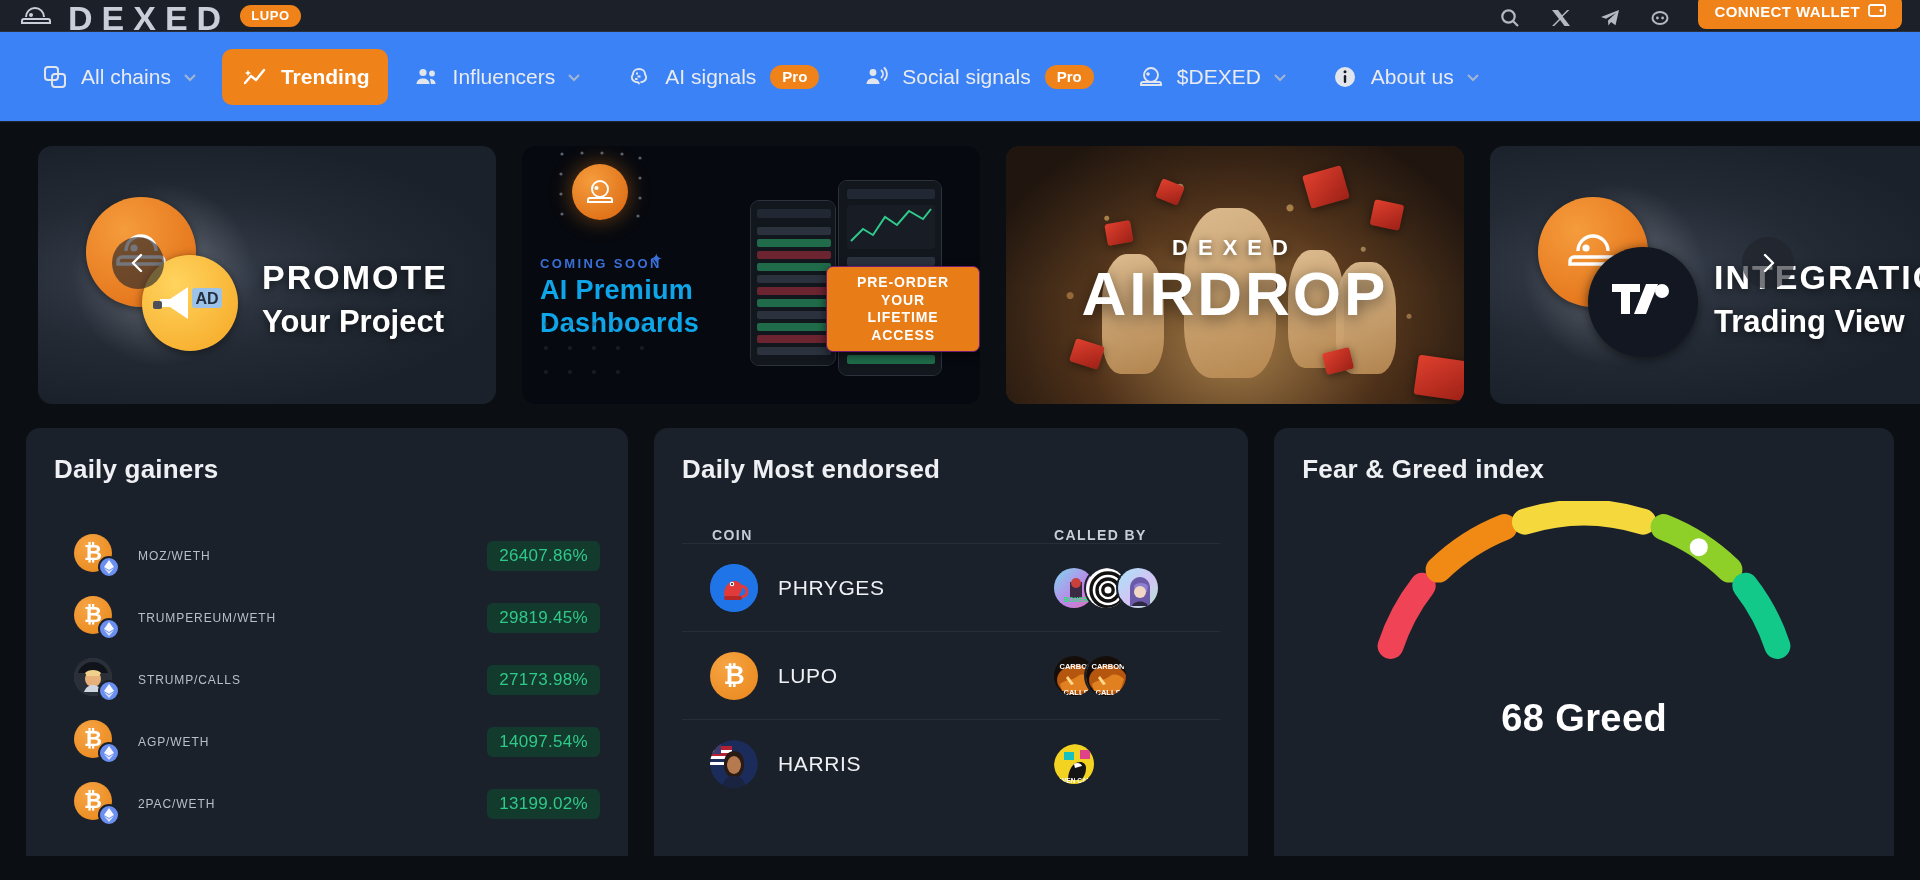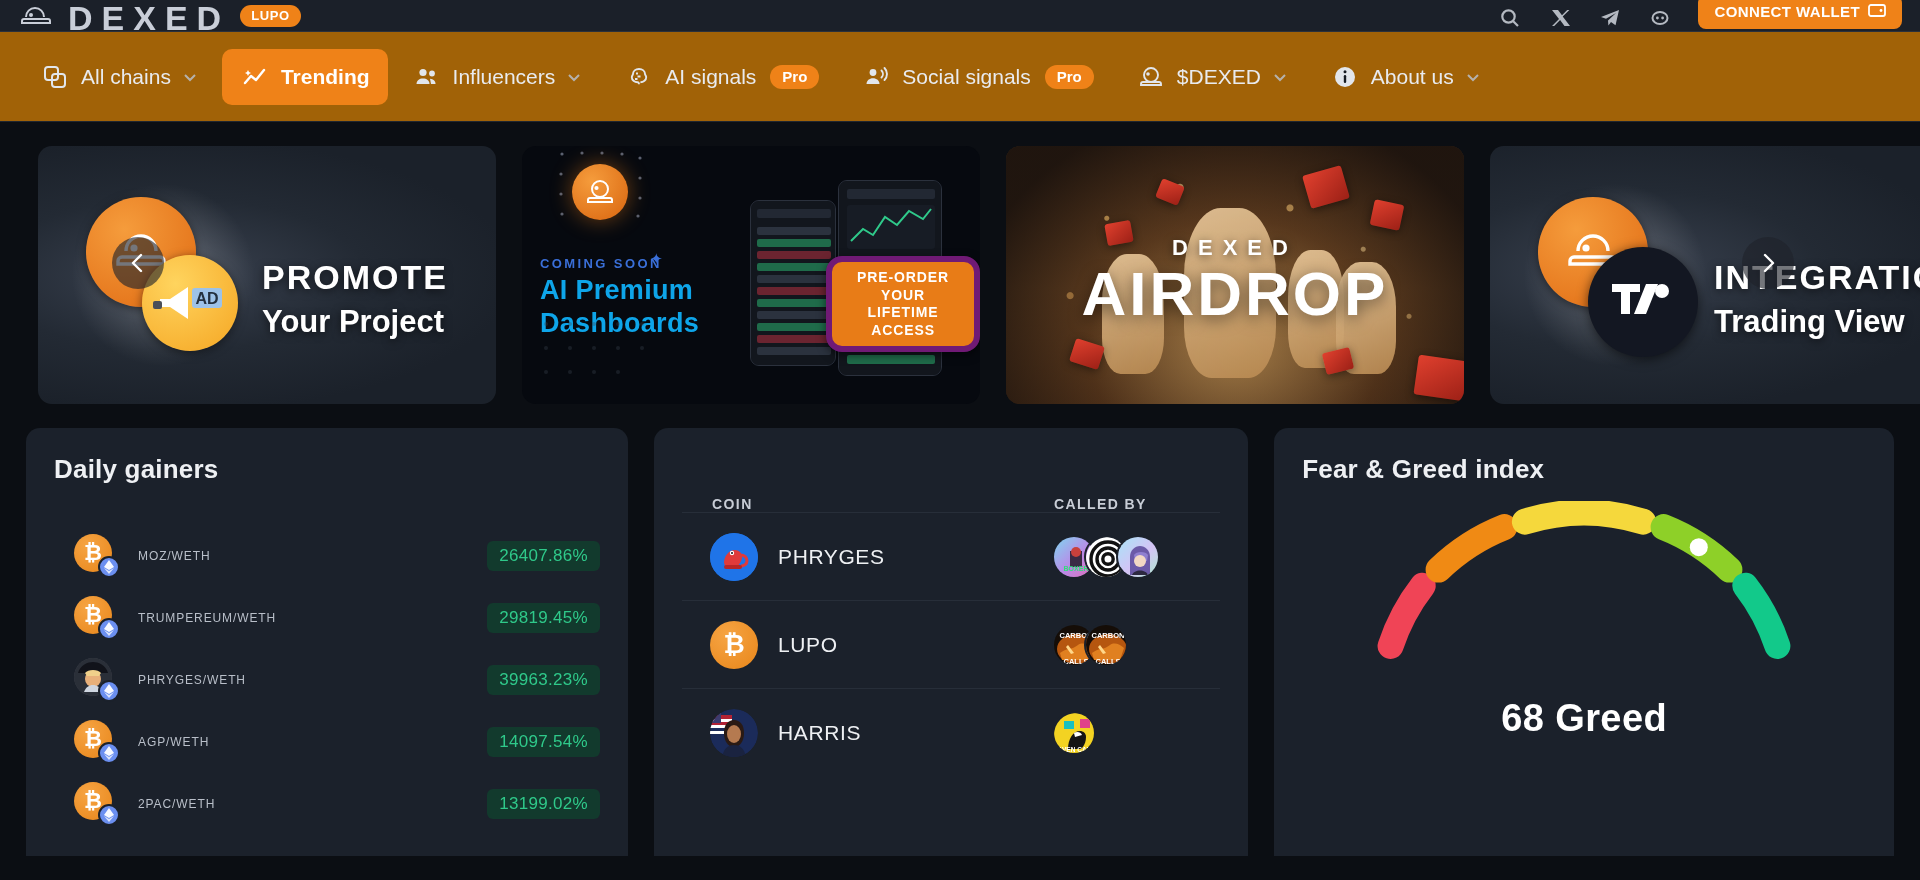--- a/index.html
+++ b/index.html
@@ -40,21 +40,21 @@
   .top-ic svg{display:block;}
   .wallet-btn{
     background:#ef8218;color:#fff;border-radius:8px;
     font-size:15px;font-weight:700;letter-spacing:.4px;
     padding:7px 16px 8px; display:flex;align-items:center;gap:8px;
     white-space:nowrap; margin-bottom:0;
   }
 
   
   .nav{
-    height:90px;background:#a16207;display:flex;align-items:center;
+    height:90px;background:#3b82f6;display:flex;align-items:center;
     padding:0 22px; gap:6px; border-bottom:1px solid #20262f;
   }
   .nav-item{
     display:flex;align-items:center;gap:11px;
     padding:13px 18px;border-radius:10px;cursor:pointer;
     font-size:21px;color:#e9ebef;white-space:nowrap;
   }
   .nav-item.active{ background:#ef8218; color:#fff; font-weight:600; }
   .nav-ic{ width:30px;height:30px;flex:none;display:flex;align-items:center;justify-content:center; }
   .nav-ic svg{display:block;}
@@ -105,23 +105,23 @@
   .b2-dots{ position:absolute;left:36px;top:4px;width:86px;height:86px; }
   .b2-coming{ position:absolute;left:18px;top:110px;font-size:13px;font-weight:800;letter-spacing:2.4px;color:#3a6fd8; }
   .b2-spark{ position:absolute;left:128px;top:104px;color:#3a6fd8;font-size:15px; }
   .b2-h{ position:absolute;left:18px;top:128px;font-size:27px;font-weight:800;color:#0ea5e9;line-height:1.22;letter-spacing:.3px; }
   .b2-phones{ position:absolute;right:-6px;top:30px;width:240px;height:210px; }
   .phone{ position:absolute;background:#161a22;border:1px solid #2b313d;border-radius:9px;overflow:hidden; }
   .ph-a{ width:86px;height:166px;left:4px;top:24px; }
   .ph-b{ width:104px;height:196px;left:92px;top:4px; }
   .preorder{
     position:absolute;left:304px;bottom:52px;background:#e87c17;color:#fff;
-    border-radius:16px;padding:7px 12px;font-size:14px;font-weight:800;letter-spacing:.9px;
+    border-radius:7px;padding:7px 12px;font-size:14px;font-weight:800;letter-spacing:.9px;
     line-height:1.25;text-align:center;box-shadow:0 3px 10px rgba(0,0,0,.55);
-    border:6px solid #701a75;
+    border:1px solid #701a75;
   }
   .dotgrid{ position:absolute;left:14px;bottom:10px;width:200px;height:80px;opacity:.35; }
 
   
   .b3-bg{ position:absolute;inset:0;
     background:
       radial-gradient(circle at 22% 28%, rgba(255,200,110,.55) 0 2px, transparent 3px),
       radial-gradient(circle at 38% 16%, rgba(255,215,140,.6) 0 3px, transparent 4px),
       radial-gradient(circle at 62% 24%, rgba(255,205,120,.5) 0 3px, transparent 4px),
       radial-gradient(circle at 78% 40%, rgba(255,220,150,.45) 0 2px, transparent 3px),
@@ -586,22 +586,22 @@
                 <path d="M10 34c2-5 5-7 9-7s7 2 9 7z" fill="#cfd6e0"></path>
               </svg>
             </div>
             <div class="pair-chain">
               <svg width="12" height="14" viewBox="0 0 12 14">
                   <path d="M6 0L1 7l5 3 5-3z" fill="#fff" opacity=".95"></path>
                   <path d="M6 11l-5-3 5 6 5-6z" fill="#fff" opacity=".75"></path>
                 </svg>
             </div>
           </div>
-          <div class="pair-name">PHRYGES/WETH</div>
-          <div class="pct">39963.23%</div>
+          <div class="pair-name">STRUMP/CALLS</div>
+          <div class="pct">27173.98%</div>
         </div>
 
         <div class="grow">
           <div class="pair-ic">
             <div class="pair-main">₿</div>
             <div class="pair-chain">
               <svg width="12" height="14" viewBox="0 0 12 14">
                   <path d="M6 0L1 7l5 3 5-3z" fill="#fff" opacity=".95"></path>
                   <path d="M6 11l-5-3 5 6 5-6z" fill="#fff" opacity=".75"></path>
                 </svg>
@@ -622,20 +622,21 @@
             </div>
           </div>
           <div class="pair-name">2PAC/WETH</div>
           <div class="pct">13199.02%</div>
         </div>
 
       </div>
     </div>
 
     <div class="card card-b">
+      <div class="card-h">Daily Most endorsed</div>
       <div class="ehead">
         <div class="eh eh1">COIN</div>
         <div class="eh">CALLED BY</div>
       </div>
 
       <div class="erow">
         <div class="ecoin">
           <div class="eav" style="background:#1f74e8;">
             <svg width="48" height="48" viewBox="0 0 48 48">
               <circle cx="24" cy="24" r="24" fill="#1f74e8"></circle>

